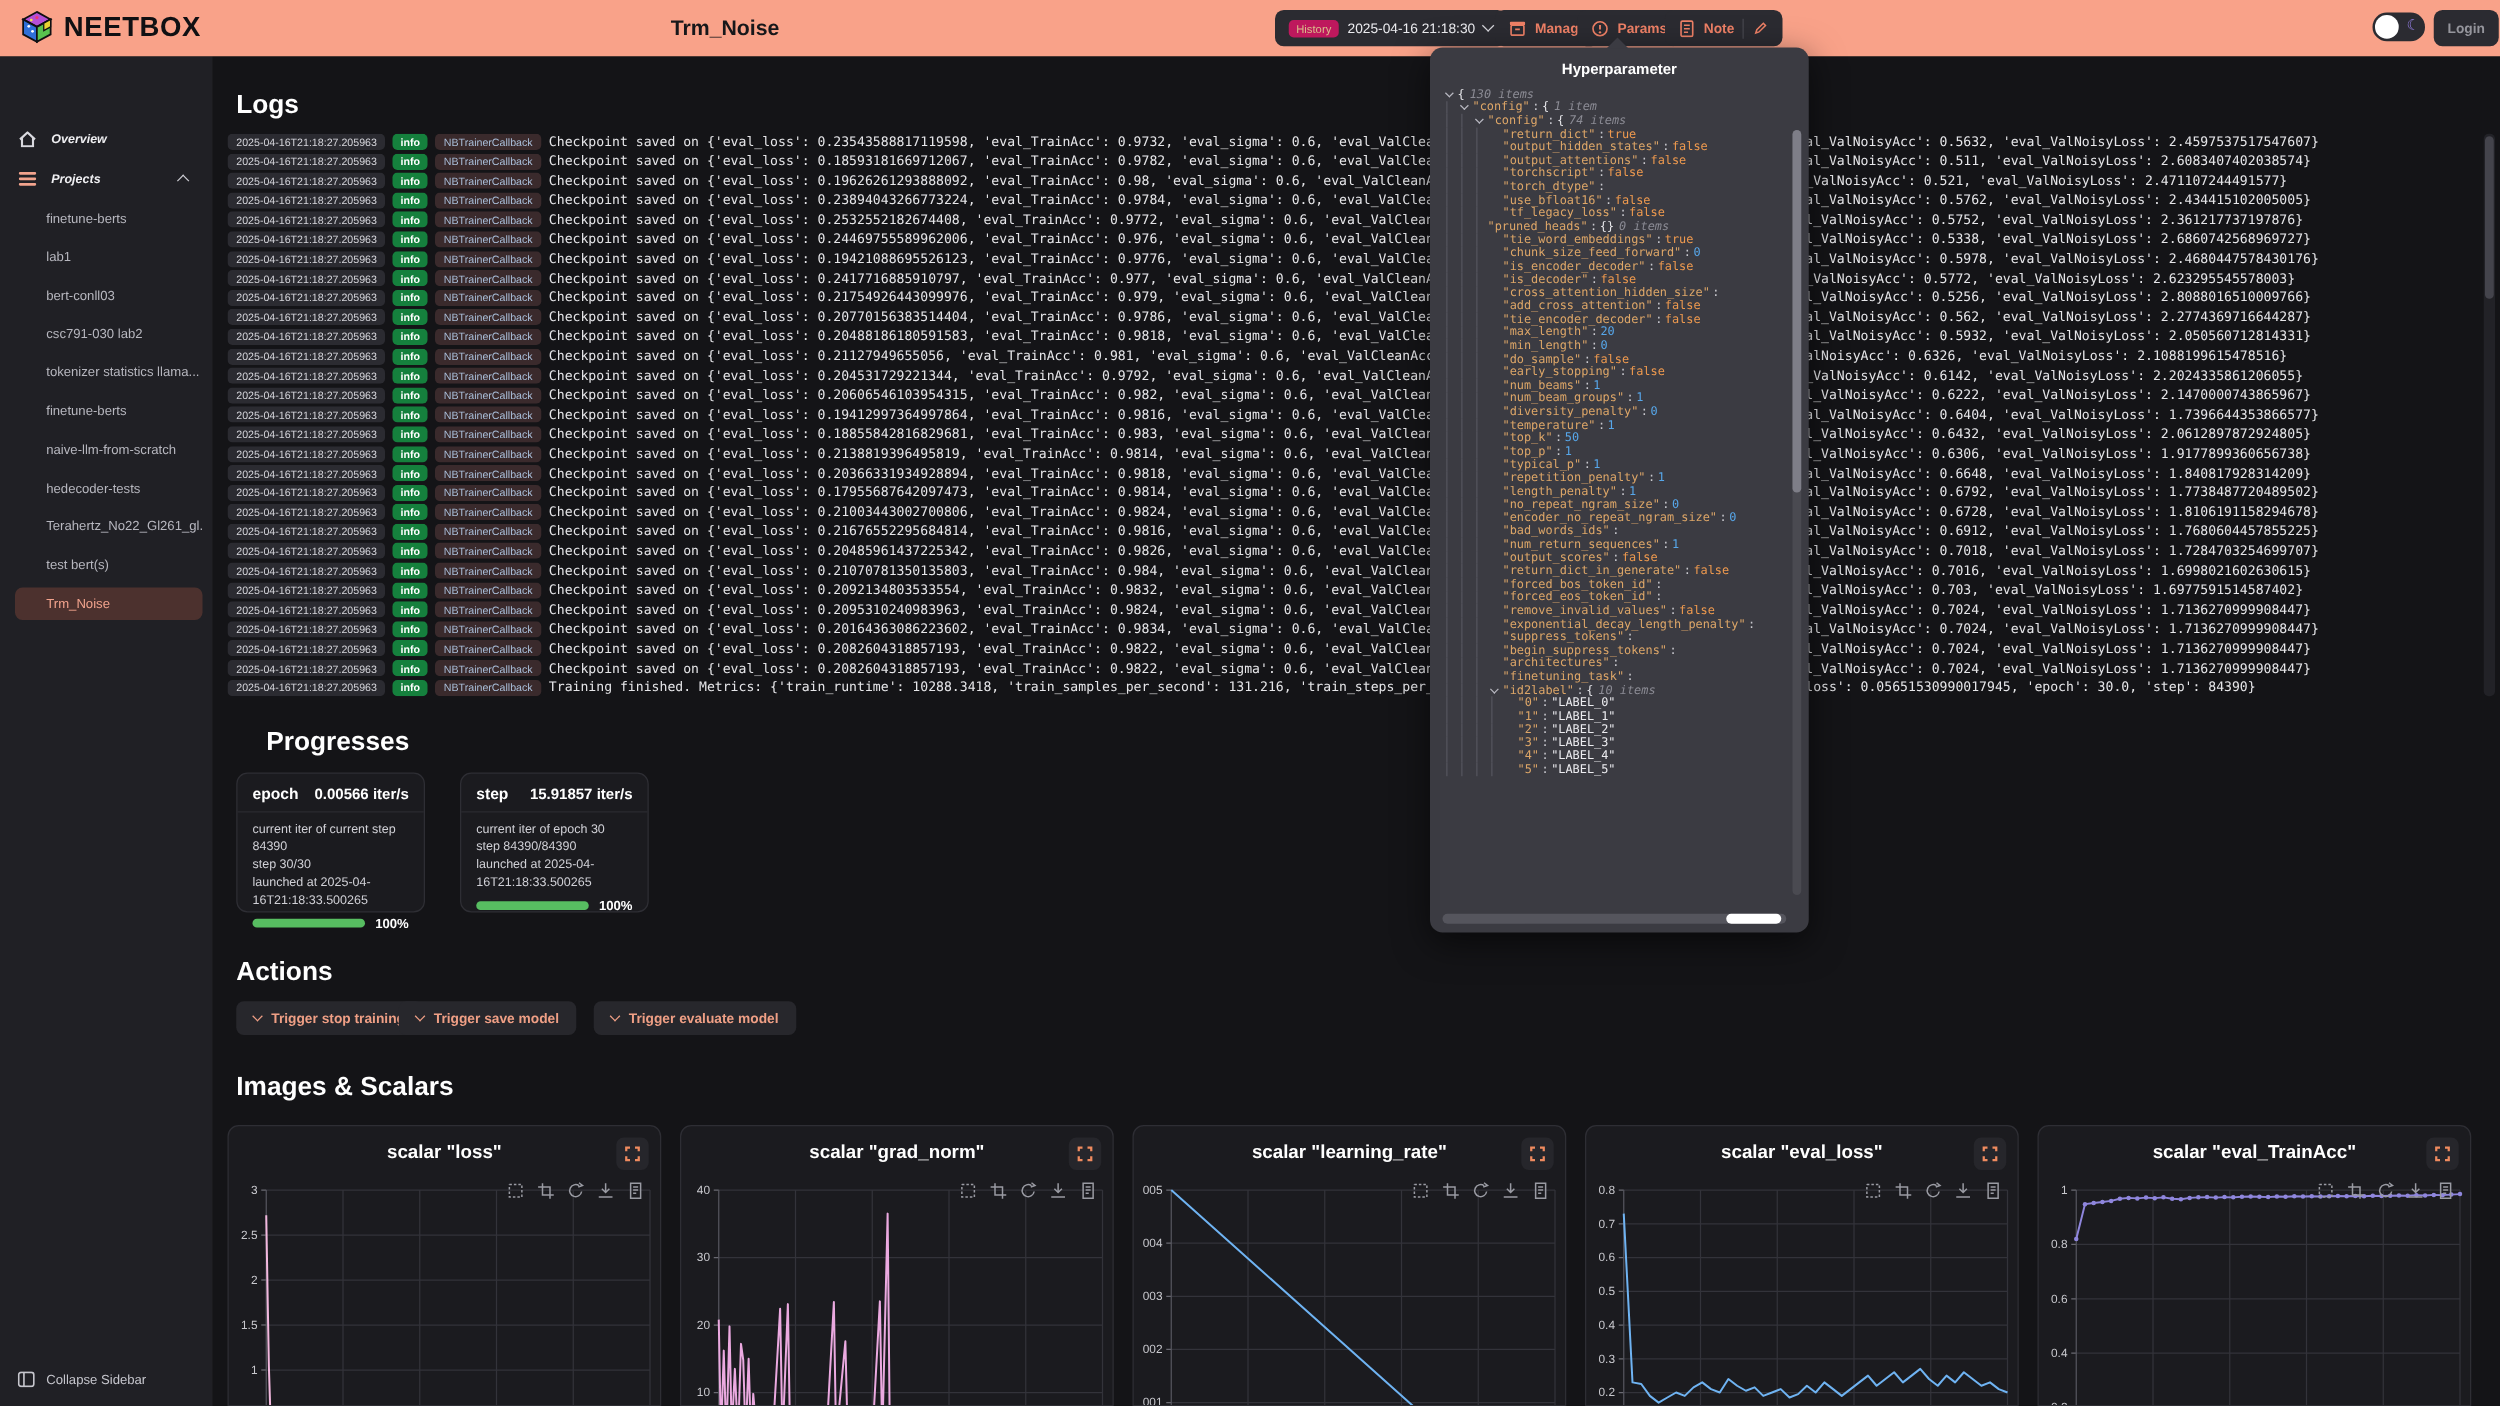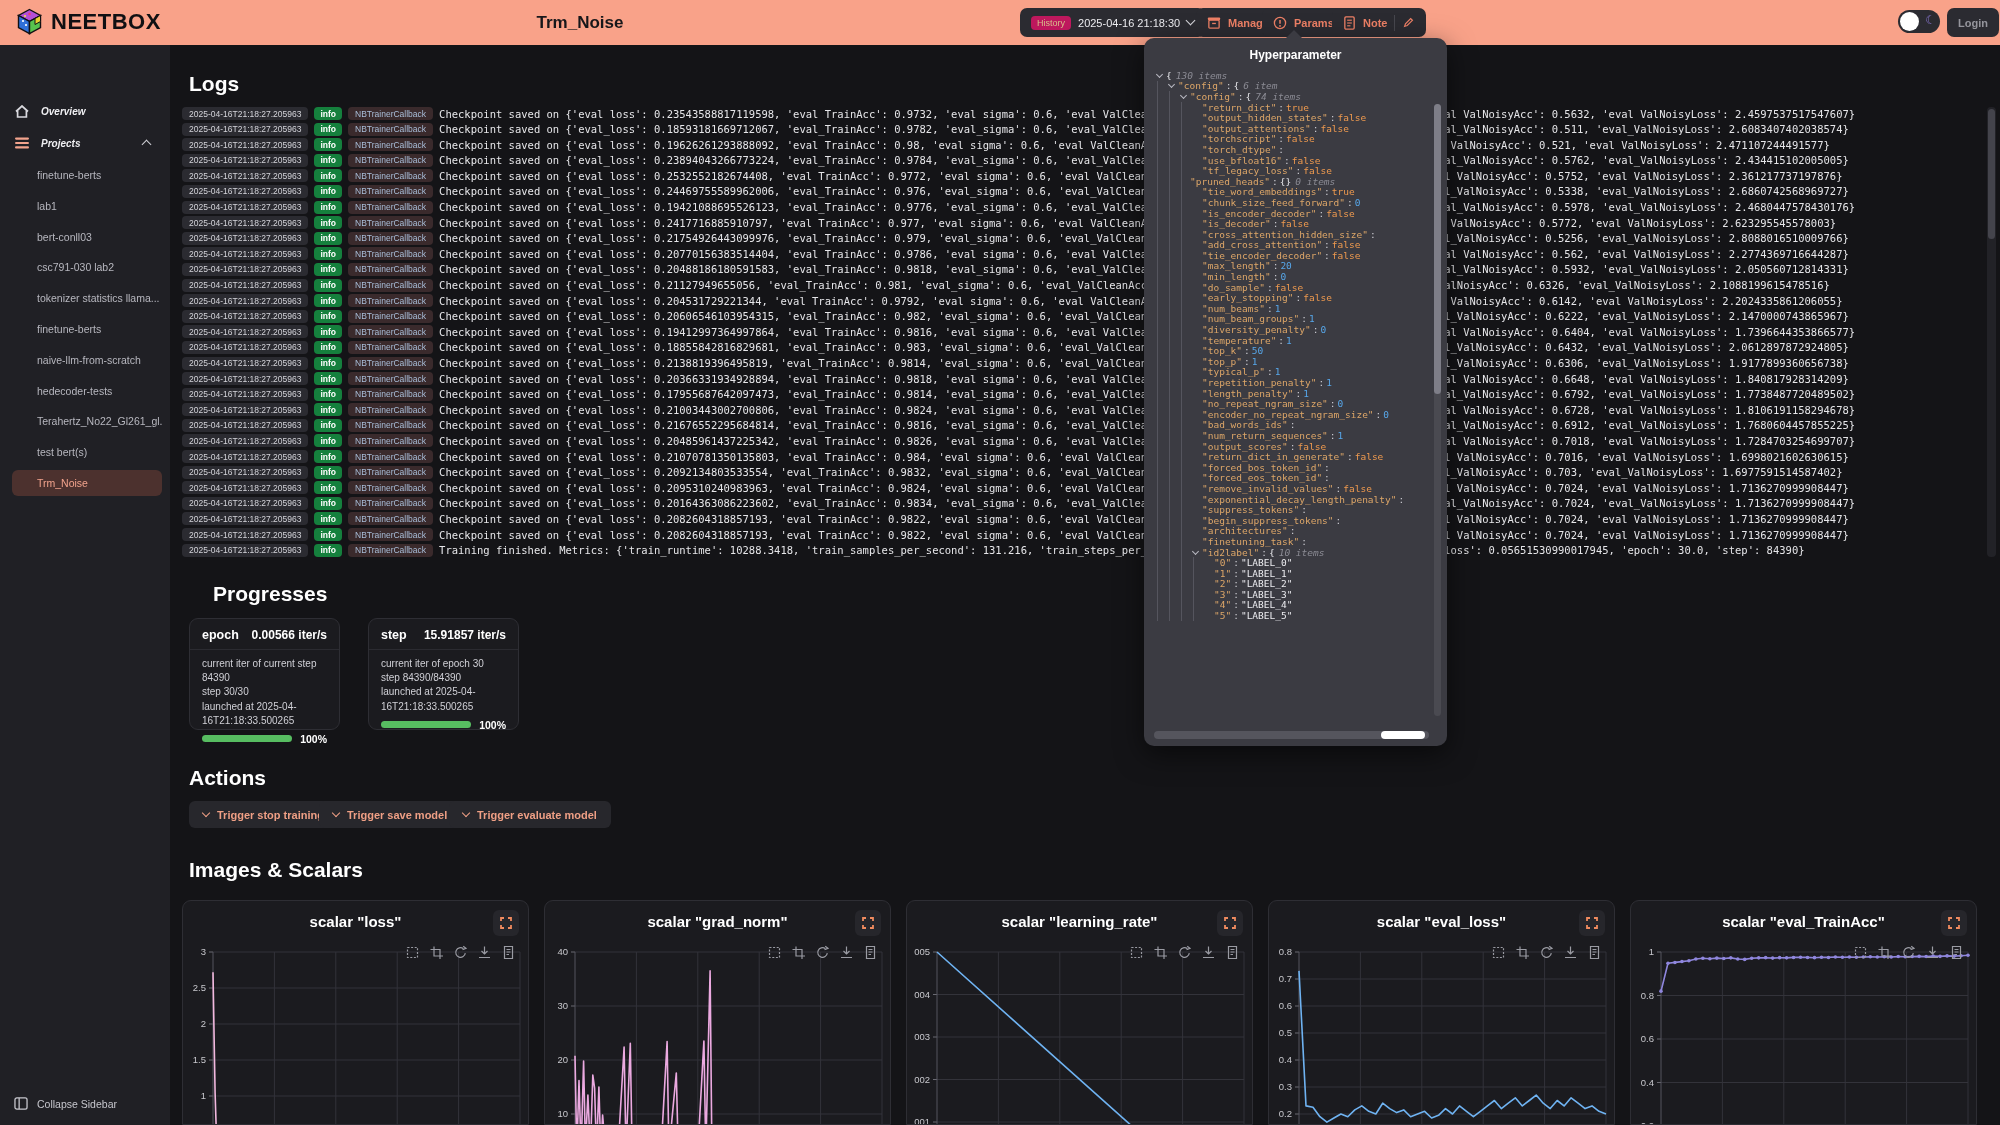--- a/index.html
+++ b/index.html
@@ -406,21 +406,21 @@
           <span class="tcaret"></span>
           <span class="tbrace">{</span>
           <span class="tmeta">130 items</span>
         </div>
         <div class="tline">
           <span class="guide"></span>
           <span class="tcaret"></span>
           <span class="tk">"config"</span>
           <span class="tcolon">:</span>
           <span class="tbrace">{</span>
-          <span class="tmeta">6 item</span>
+          <span class="tmeta">1 item</span>
         </div>
         <div class="tline">
           <span class="guide"></span>
           <span class="guide"></span>
           <span class="tcaret"></span>
           <span class="tk">"config"</span>
           <span class="tcolon">:</span>
           <span class="tbrace">{</span>
           <span class="tmeta">74 items</span>
         </div>
@@ -906,21 +906,21 @@
   <div class="sec-h" style="left:189px; top:766px;">Actions</div>
   <div id="actions">
       <button class="act-btn" style="left: 189px;">
         <span class="cv"></span>
         <span>Trigger stop training</span>
       </button>
       <button class="act-btn" style="left: 319px;">
         <span class="cv"></span>
         <span>Trigger save model</span>
       </button>
-      <button class="act-btn" style="left: 449px;">
+      <button class="act-btn" style="left: 475px;">
         <span class="cv"></span>
         <span>Trigger evaluate model</span>
       </button>
     </div>
 
   <div class="sec-h" style="left:189px; top:858px;">Images &amp; Scalars</div>
   <div id="charts">
       <div class="ccard" style="left: 182px;">
         <div class="ctitle">scalar "loss"</div>
         <div class="expand-btn"><svg width="26" height="26">

